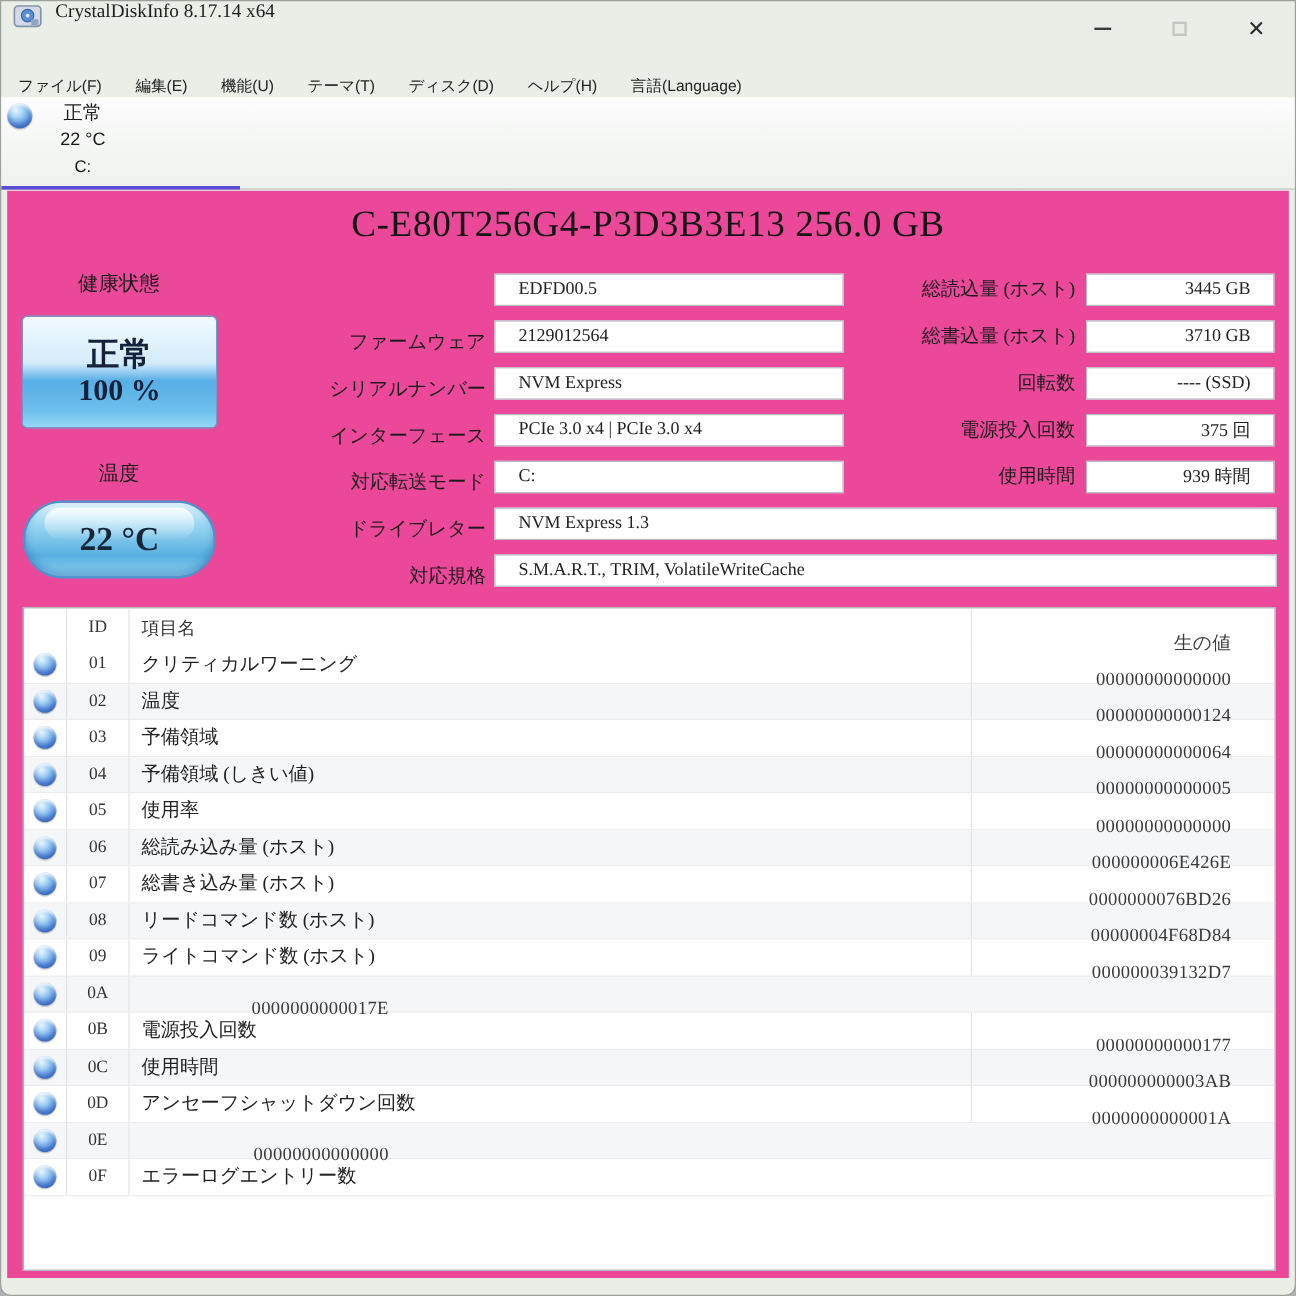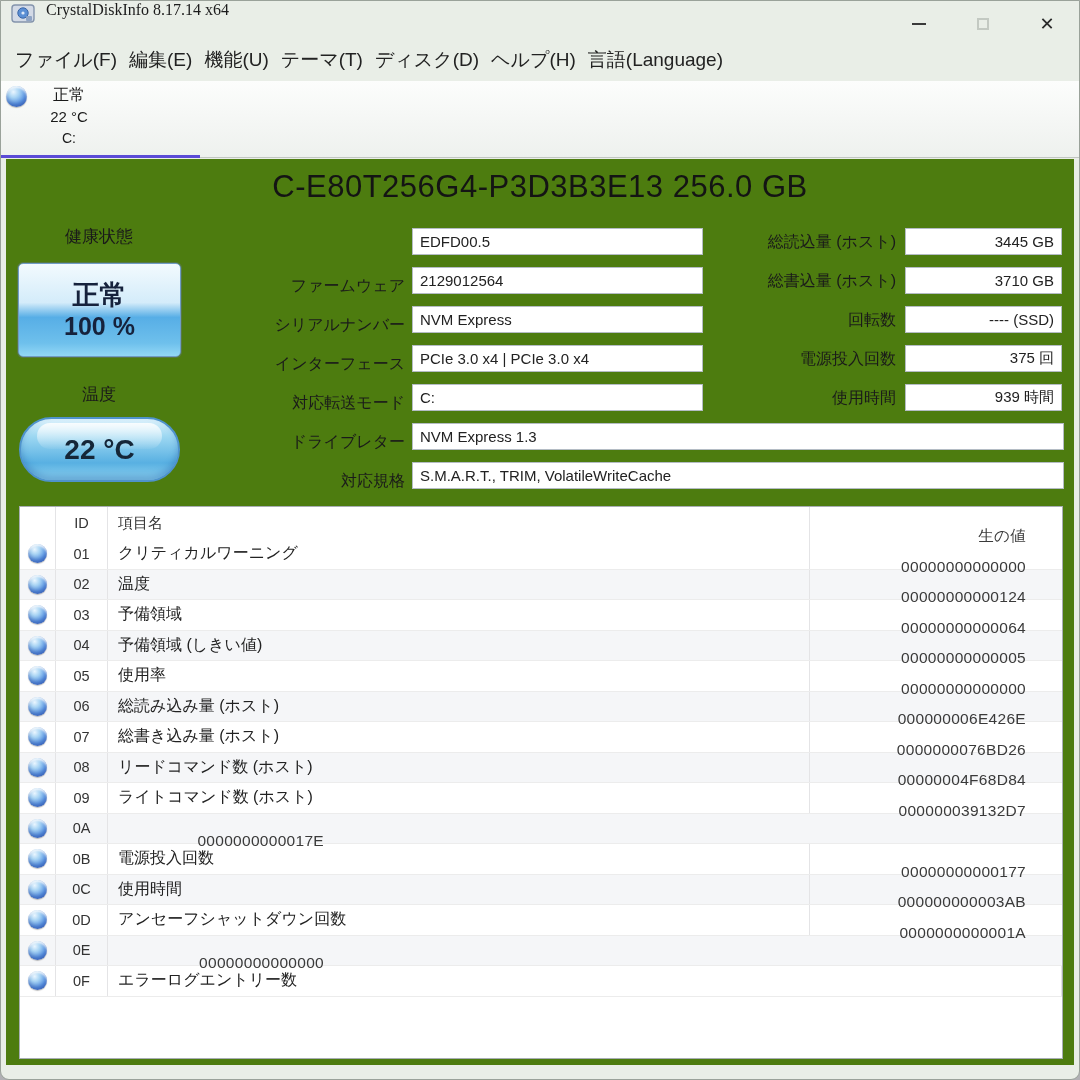--- a/index.html
+++ b/index.html
@@ -13,22 +13,22 @@
   .titlebar { height:46px; display:flex; align-items:flex-start; padding-left:9px;font-family:Liberation Serif, serif; }
   .app-icon { width:26px; height:26px; margin-right:10px; }
   .title-text { font-size:16px; color:#1c1c1c; }
   .win-controls { margin-left:auto; display:flex; height:100%; }
   .wc { width:64px; height:100%; display:flex; align-items:center; justify-content:center; }
   .min-bar { width:14px; height:2px; background:#3a3a3a; display:block; }
   .max-box { width:12px; height:12px; border:2px solid #c3c9c2; display:block; }
   .wc-close { font-size:18px; color:#2a2a2a; }
 
   
-  .menubar { height:34px; display:flex; align-items:flex-start; gap:12px; padding-left:14px;
-             font-size:19px; color:#222; }
+  .menubar { height:34px; display:flex; align-items:flex-end; gap:28px; padding-left:14px;
+             font-size:13px; color:#222; }
   .menu-item { white-space:nowrap; }
 
   
   .diskbar { height:77px; background:linear-gradient(180deg,#fcfdfc 0%,#eef1ee 100%);
              border-bottom:1px solid #c2c6c2; position:relative; }
   .disk-tab { position:absolute; left:0; top:0; width:200px; height:100%; }
   .disk-tab-inner { position:absolute; left:0; top:2px; width:136px; display:flex;
                     flex-direction:column; align-items:center; line-height:1.45; }
   .disk-status { font-size:16px; }
   .disk-temp { font-size:15px; }
@@ -39,21 +39,21 @@
 
   .orb { display:block; border-radius:50%;
          background:radial-gradient(circle at 35% 28%, #eaf6ff 0%, #a8d4f4 28%, #5b96e4 62%, #3a66c8 100%);
          box-shadow:inset 0 -3px 4px rgba(25,45,130,.35), inset 0 2px 2px rgba(255,255,255,.85),
                     0 1px 1px rgba(0,0,0,.25); }
   .orb-l { width:21px; height:21px; }
   .orb-s { width:19px; height:19px; }
 
   
   .content { position:absolute; left:5px; right:5px; top:158px; bottom:14px;
-             background:#4d7c0f; }
+             background:#ec4899;font-family:Liberation Serif, serif; }
   .model-title { position:absolute; top:10px; left:0; right:0; text-align:center;
                  font-size:31px; color:#141414; letter-spacing:.5px; }
 
   .sec-label { position:absolute; left:10px; width:166px; text-align:center; font-size:17px; }
   .health-label { top:66px; }
   .temp-label { top:224px; }
 
   .health-btn { position:absolute; left:12px; top:104px; width:163px; height:94px;
                 border:1px solid #6f9cc6; border-radius:5px;
                 background:linear-gradient(180deg,#f2fafe 0%,#d4ecfa 42%,#57aee6 58%,#6ec0ec 86%,#93d8f6 100%);
@@ -67,21 +67,21 @@
               background:linear-gradient(180deg,#ddf2fc 0%,#9ed8f2 28%,#58b0e2 72%,#8ed2f0 100%);
               display:flex; align-items:center; justify-content:center;
               box-shadow:inset 0 -4px 6px rgba(30,90,160,.35); }
   .temp-btn::before { content:""; position:absolute; top:4px; left:16px; right:16px; height:26px;
               border-radius:16px;
               background:linear-gradient(180deg,rgba(255,255,255,.85),rgba(255,255,255,.05)); }
   .temp-value { font-size:28px; font-weight:700; color:#152638; position:relative; }
 
   .f-label { position:absolute; font-size:16px; white-space:nowrap; line-height:27px; color:#1a1a1a; }
   .f-box { position:absolute; height:27px; border:1px solid #b4bcc4; background:#fff;
-           font-size:15px; color:#222; display:flex; align-items:center; padding:0 7px;
+           font-size:15px; color:#222; display:flex; align-items:center; padding:0 19px;
            white-space:nowrap; overflow:hidden; }
   .mid-label { right:669px;margin-top:44px; }
   .mid-box { left:406px; width:291px; }
   .wide-box { left:406px; width:652px; }
   .right-label { right:178px; }
   .right-box { right:12px; width:157px; justify-content:flex-end; }
   .rt0 { top:69px; } .rt1 { top:108px; } .rt2 { top:147px; } .rt3 { top:186px; }
   .rt4 { top:225px; } .rt5 { top:264px; } .rt6 { top:303px; }
 
   

